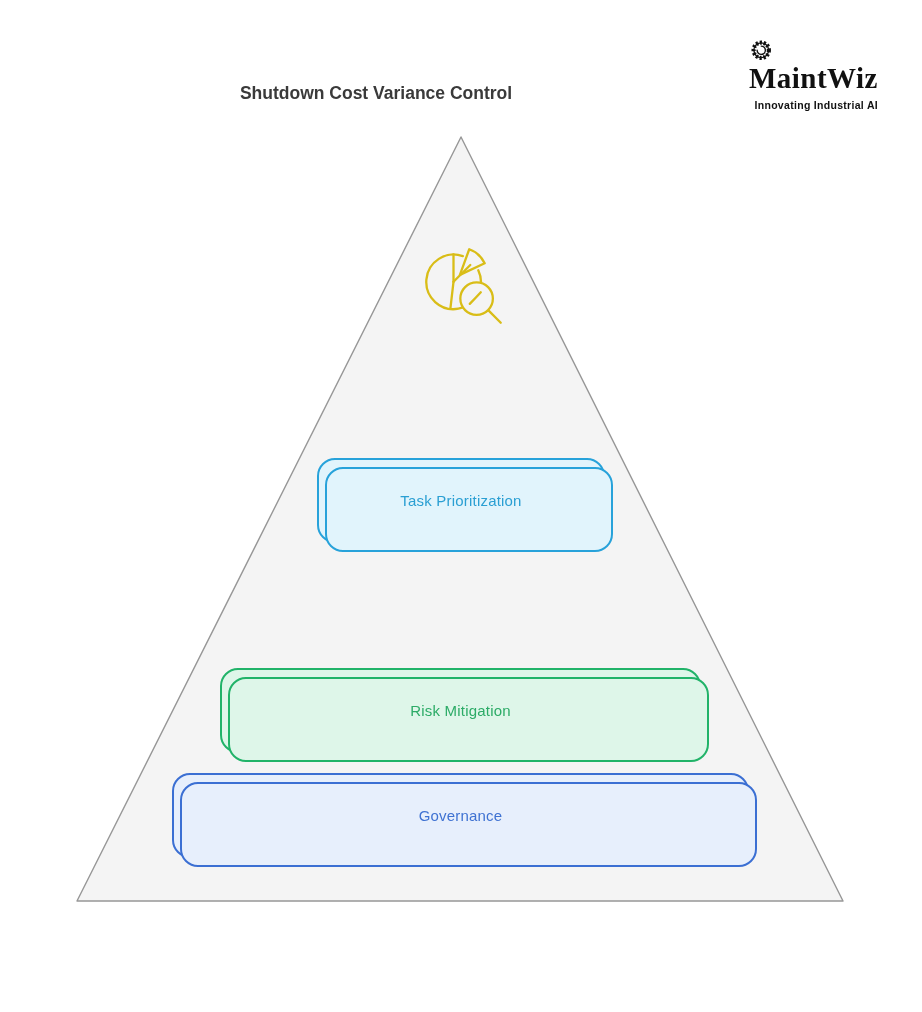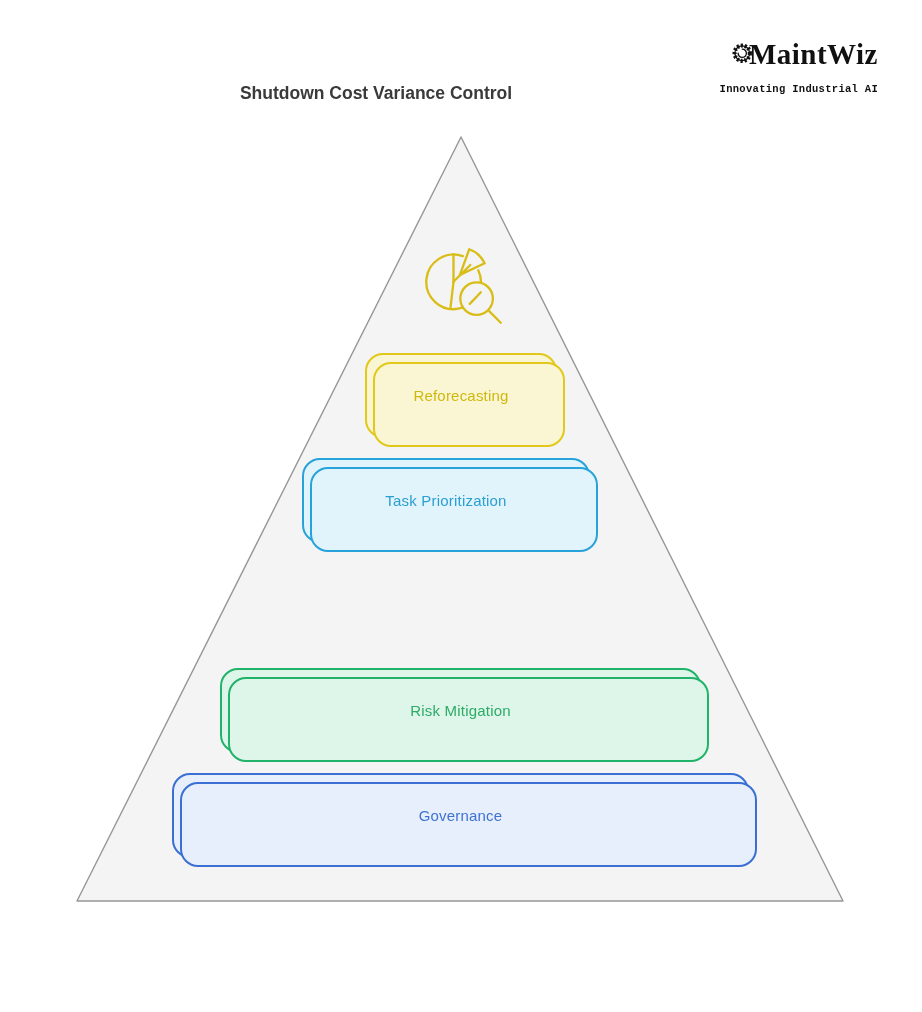--- a/index.html
+++ b/index.html
@@ -6,31 +6,31 @@
   body {
     width:922px; height:1012px;
     background:#ffffff;
     font-family:"Liberation Sans", sans-serif;
     overflow:hidden;
   }
   .canvas { position:relative; width:922px; height:1012px; background:#ffffff; }
 
   
   .logo { position:absolute; top:40px; right:44px; text-align:right; color:#111111; }
-  .logo-row { display:flex; align-items:center; justify-content:flex-end; }
+  .logo-row { display:flex; align-items:flex-start; justify-content:flex-end;flex-direction:column; }
   .gear { display:inline-block; width:26px; height:26px; margin-right:-7px; margin-top:-2px; }
   .logo-name {
     font-family:"Liberation Serif", serif;
     font-size:29px; font-weight:600; letter-spacing:0.5px; line-height:1;
     color:#111111;
   }
   .logo-tagline {
-    font-family:Liberation Mono, monospace;
+    font-family:Liberation Sans, sans-serif;
     font-size:10.5px; font-weight:700; letter-spacing:0.3px;
-    margin-top:14px; color:#111111;
+    margin-top:6px; color:#111111;
   }
 
   
   .title {
     position:absolute; top:83px; left:0; width:752px; margin:0;
     text-align:center; font-size:17.5px; font-weight:700; color:#3a3a3a;
   }
 
   
   .triangle { position:absolute; left:0; top:0; width:922px; height:1012px; }
@@ -47,21 +47,21 @@
     background:var(--fill); border:2px solid var(--stroke); border-radius:18px;
     display:flex; align-items:center; justify-content:center;
     color:var(--text); font-size:15px; letter-spacing:0.2px;
   }
   .level::before {
     content:""; position:absolute; inset:-2px; z-index:-1;
     transform:translate(8px,9px);
     background:var(--fill); border:2px solid var(--stroke); border-radius:18px;
   }
   .lv0 { left:365px; top:353px; width:192px; }
-  .lv1 { left:302px; top:458px; width:288px;text-align:center; }
+  .lv1 { left:317px; top:458px; width:288px;text-align:center; }
   .lv2 { left:268px; top:563px; width:385px; }
   .lv3 { left:220px; top:668px; width:481px; }
   .lv4 { left:172px; top:773px; width:577px; }
 </style>
 </head>
 <body>
 
 <div class="canvas">
 
   <div class="logo">
@@ -94,23 +94,20 @@
       <path class="stroke" d="M 30 36 L 27 61.8"></path>
 
       <path class="stroke" d="M 36.1 29.4 L 45 5 A 26 26 0 0 1 59.7 18.4 Z"></path>
 
       <circle class="lens" cx="52" cy="52" r="15.5"></circle>
       <path class="stroke" d="M 45.5 57 Q 51 51.5 56 46"></path>
       <path class="stroke" d="M 63.5 63.5 L 75 75" stroke-width="2.6"></path>
     </svg>
   </span>
 
-  <div class="level lv0" style="--fill: #faf6d3; --stroke: #e2c81a; --text: #cfb80d;">
-    <span>Reforecasting</span>
-  </div>
   <div class="level lv1" style="--fill: #e1f4fc; --stroke: #27a2da; --text: #2a9fd3;">
     <span>Task Prioritization</span>
   </div>
   <div class="level lv3" style="--fill: #def6e9; --stroke: #21b369; --text: #2cab67;">
     <span>Risk Mitigation</span>
   </div>
   <div class="level lv4" style="--fill: #e7effc; --stroke: #3b6fd3; --text: #3f72d2;">
     <span>Governance</span>
   </div>
 

